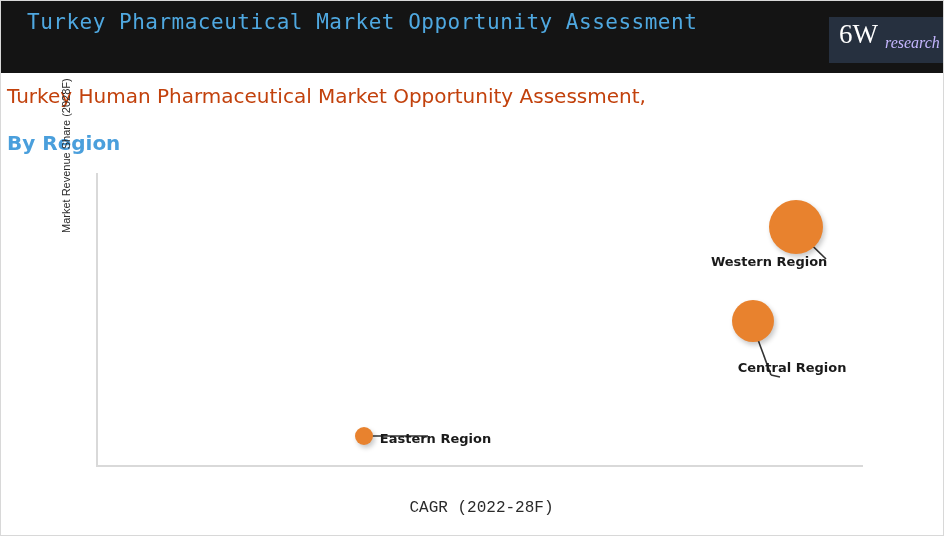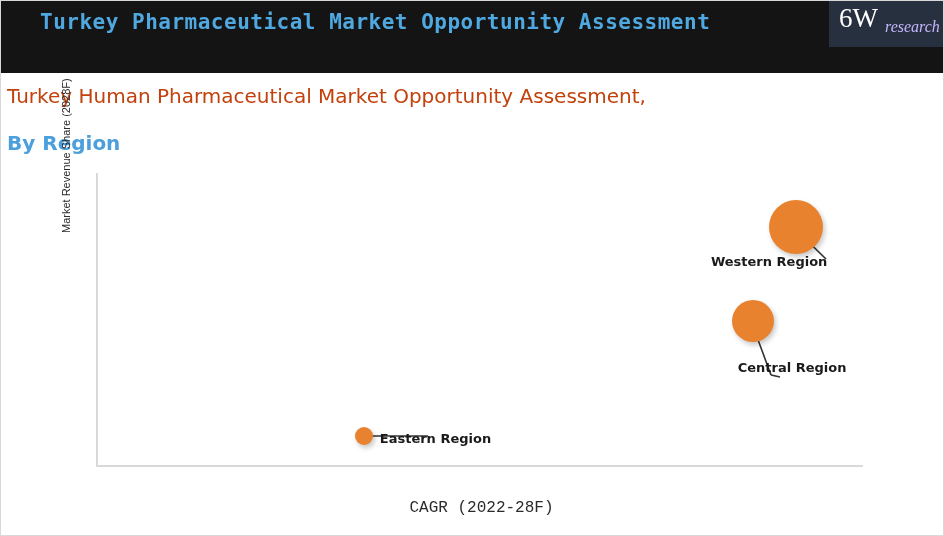--- a/index.html
+++ b/index.html
@@ -31,29 +31,28 @@
     box-sizing: border-box;
   }
   #header-title {
     position: absolute;
     left: 26px;
     top: 6px;
     width: 700px;
     color: #4FA8E0;
     font-family: "DejaVu Sans Mono", monospace;
     font-size: 21px;
-    font-weight: bold;
+    font-weight: normal;
     line-height: 30px;
     letter-spacing: 0.5px;
-    margin-left: 13px;
   }
   #logo-box {
     position: absolute;
     right: 0px;
-    top: 0px;
+    top: 16px;
     width: 116px;
     height: 46px;
     background: #26303f;
     overflow: hidden;
   }
   #logo-6w {
     position: absolute;
     left: 10px;
     top: 1px;
     color: #ffffff;

